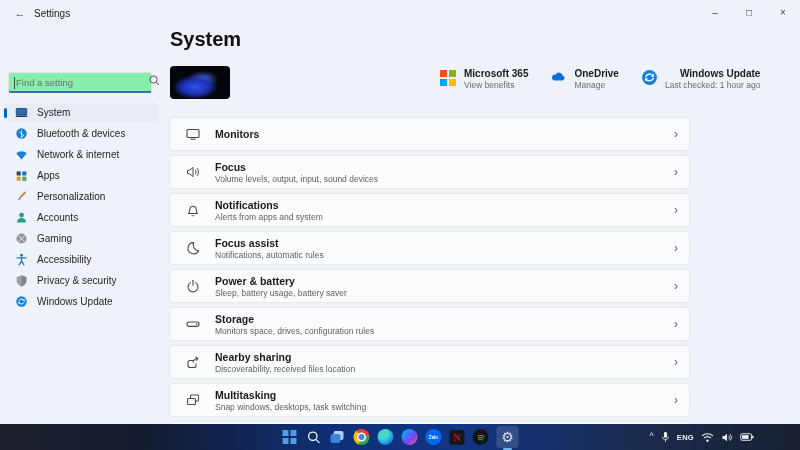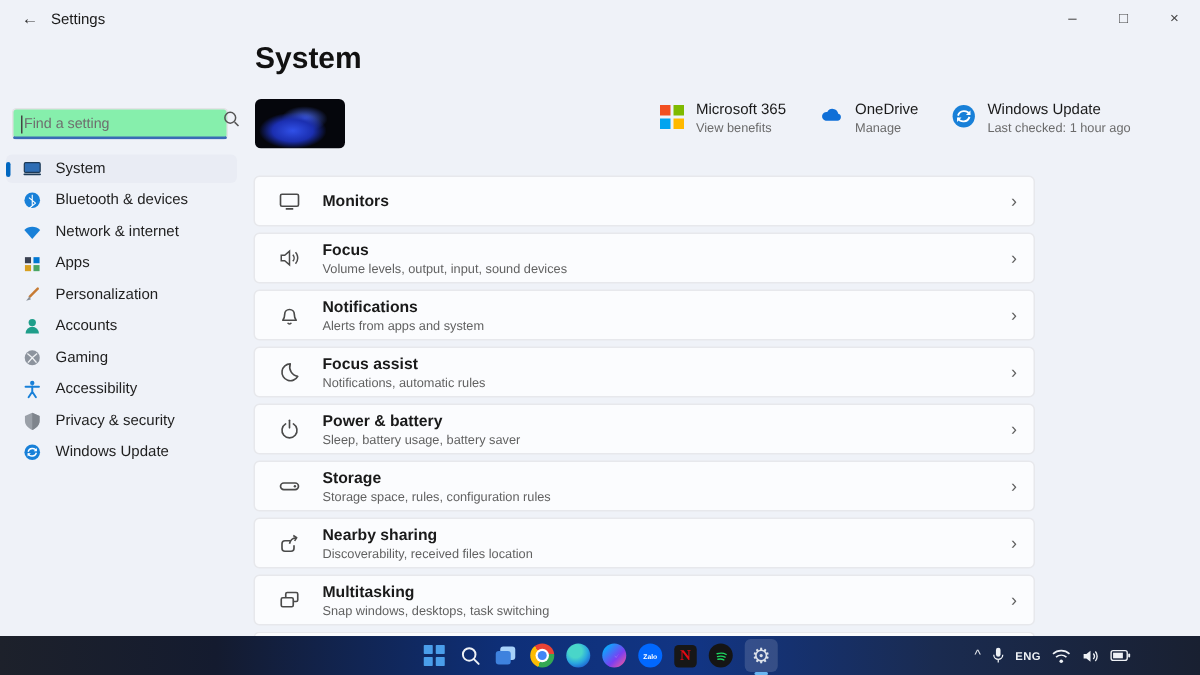--- a/index.html
+++ b/index.html
@@ -31,21 +31,21 @@
   
   .page-title { position:absolute; left:170px; top:28px; font-size:20px; font-weight:700; color:#111; }
   .devrow { position:absolute; left:170px; top:66px; height:36px; }
   .thumb { width:60px; height:33px; border-radius:4px; background:
     radial-gradient(ellipse 30px 16px at 42% 64%, #3050e8 0%, #1b2fb0 45%, transparent 75%),
     radial-gradient(ellipse 22px 12px at 55% 40%, #4a6af5 0%, transparent 70%),
     #05060c; }
   .shortcuts { position:absolute; top:68px; left:440px; display:flex; }
   .shortcut { display:flex; align-items:flex-start; margin-right:22px; }
   .sc-ico { width:17px; height:17px; margin-right:7px; margin-top:1px; }
-  .sc-title { font-size:10px; font-weight:400; color:#1a1a1a; line-height:12px; }
+  .sc-title { font-size:10px; font-weight:700; color:#1a1a1a; line-height:12px;text-align:right; }
   .sc-sub { font-size:8.5px; color:#6a6a6a; line-height:11px; white-space:nowrap; }
   .ms-grid { display:grid; grid-template-columns:7px 7px; grid-template-rows:7px 7px; gap:1.5px; margin-top:1px; }
   .ms-grid i { display:block; }
 
   
   .cards { position:absolute; left:169px; top:117px; width:521px; }
   .card { position:relative; height:34px; margin-bottom:4px; background:#fbfcfe; border:1px solid #e7e8ec; border-radius:4px; display:flex; align-items:center; }
   .card-ico { width:16px; height:16px; margin-left:15px; margin-right:14px; flex:0 0 16px; }
   .card-title { font-size:10.5px; font-weight:600; color:#1a1a1a; line-height:13px; }
   .card-sub { font-size:8.5px; color:#616161; line-height:10px; }
@@ -341,21 +341,21 @@
 
     <div class="card">
       <span class="card-ico">
         <svg width="16" height="16" viewBox="0 0 16 16">
             <rect x="2" y="6" width="12" height="4.4" rx="2.2" fill="none" stroke="#4a4a4a" stroke-width="1.1"></rect>
             <circle cx="11.6" cy="8.2" r="0.8" fill="#4a4a4a"></circle>
           </svg>
       </span>
       <div>
           <div class="card-title">Storage</div>
-      <div class="card-sub">Storage space, rules, configuration rules</div>
+      <div class="card-sub">Monitors space, drives, configuration rules</div>
         </div>
       <span class="card-chev">›</span>
     </div>
 
     <div class="card">
       <span class="card-ico">
         <svg width="16" height="16" viewBox="0 0 16 16">
             <path d="M8.5 6.5H5A2 2 0 0 0 3 8.5v3A2 2 0 0 0 5 13.5h4a2 2 0 0 0 2-2V9.5" fill="none" stroke="#4a4a4a" stroke-width="1.1"></path>
             <path d="M8 8.5c.5-2.5 2-3.8 4.5-4M10.5 3l2.3 1.4L11.4 6.6" fill="none" stroke="#4a4a4a" stroke-width="1.1" stroke-linejoin="round"></path>
           </svg>

